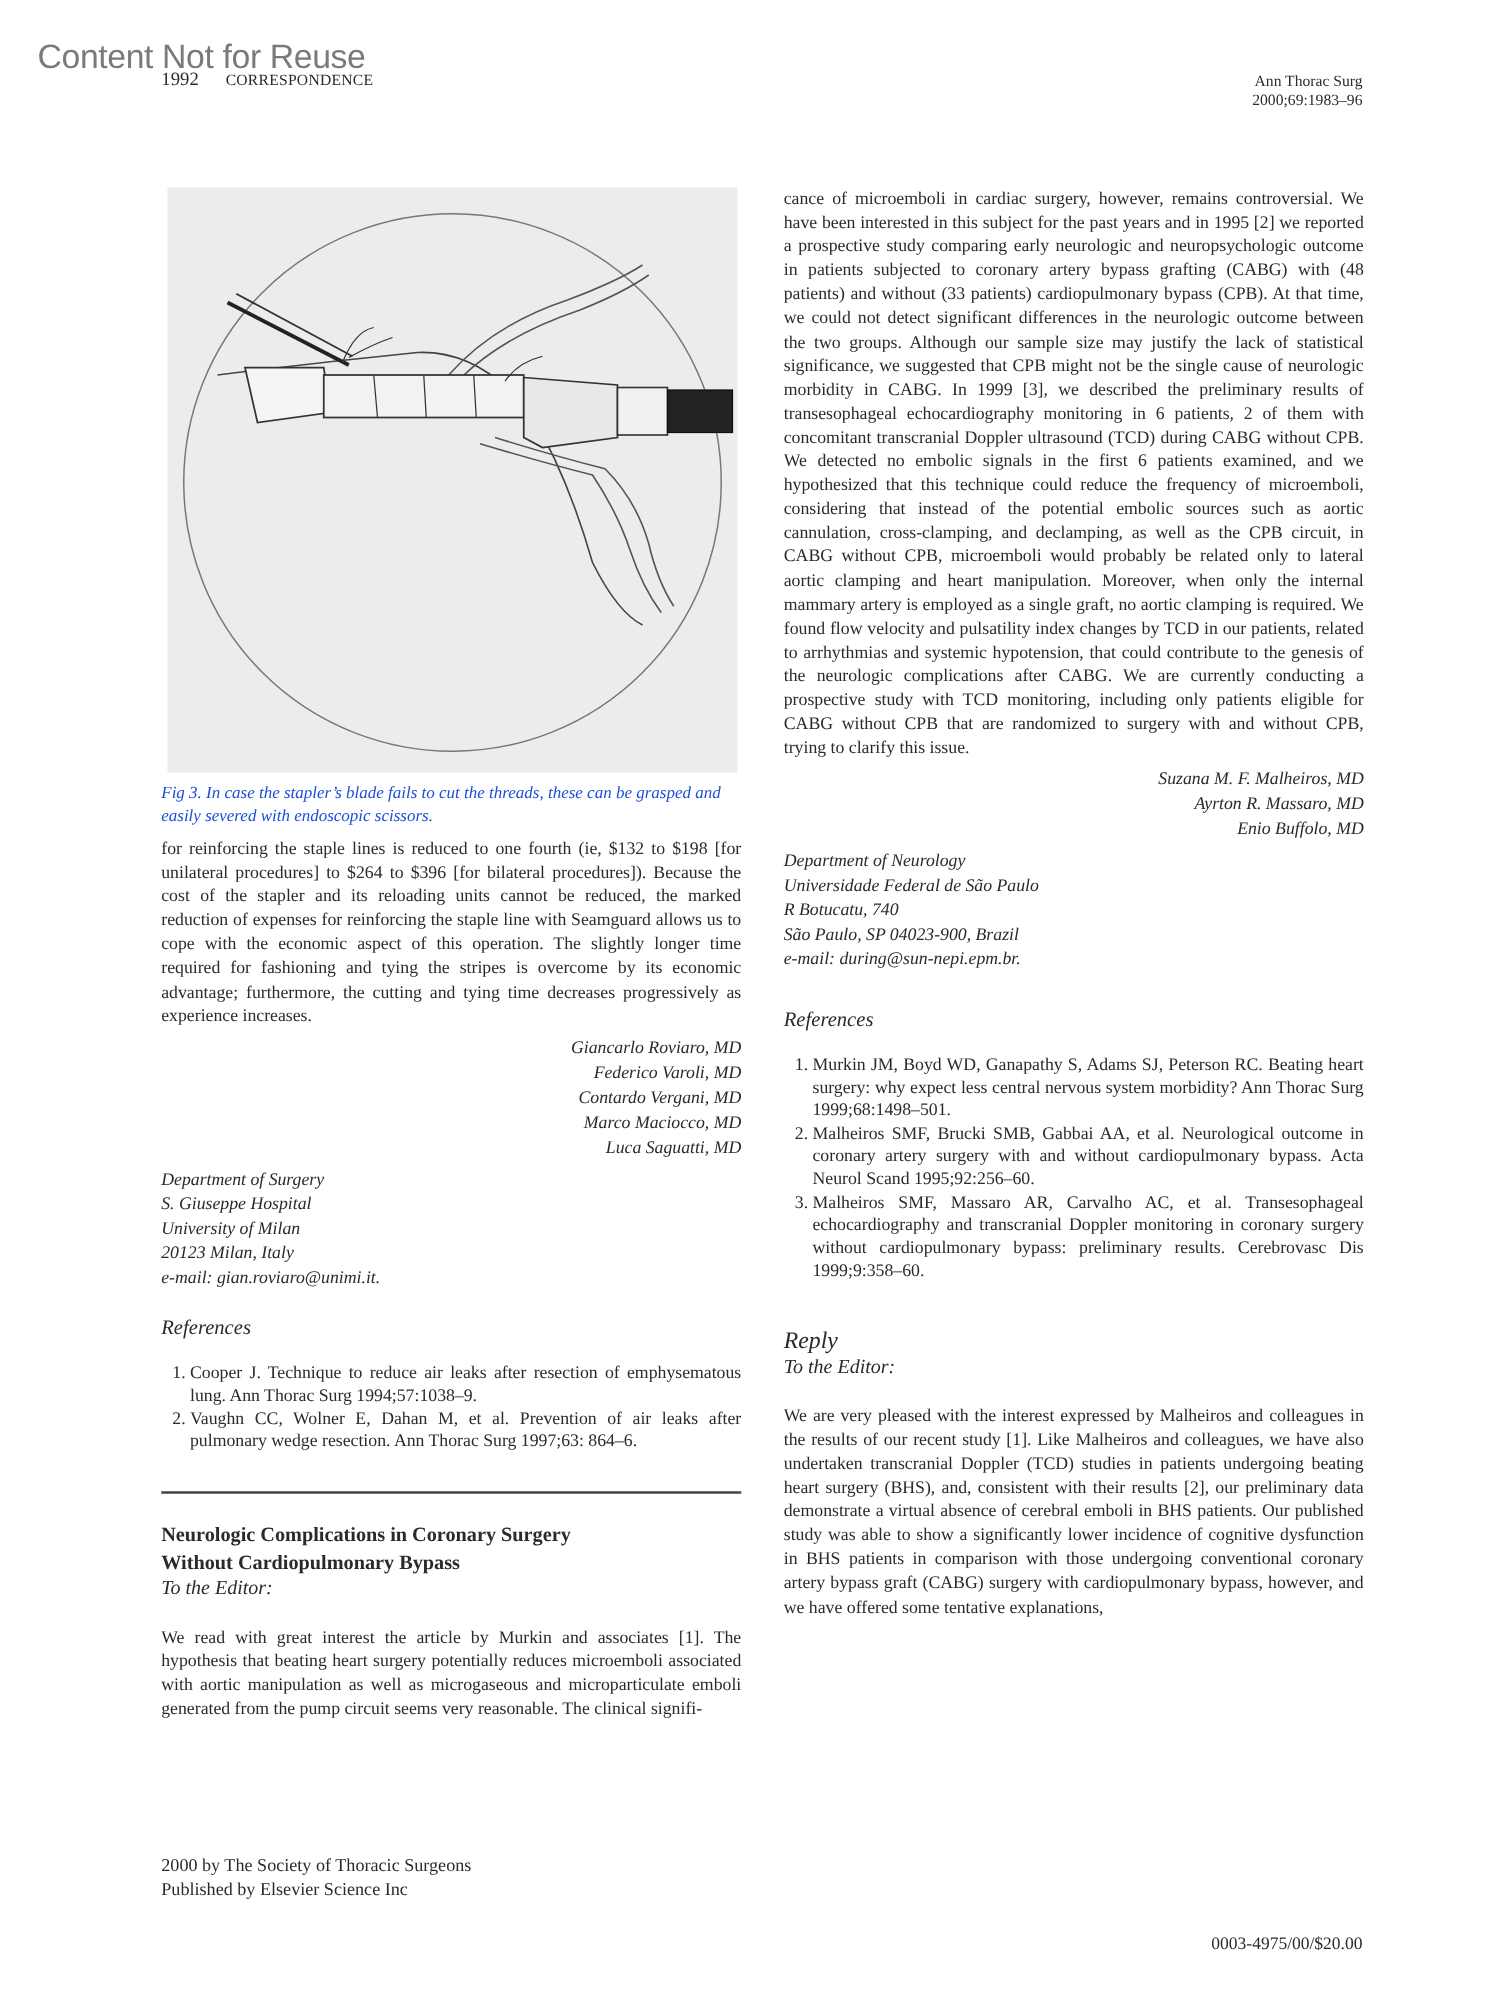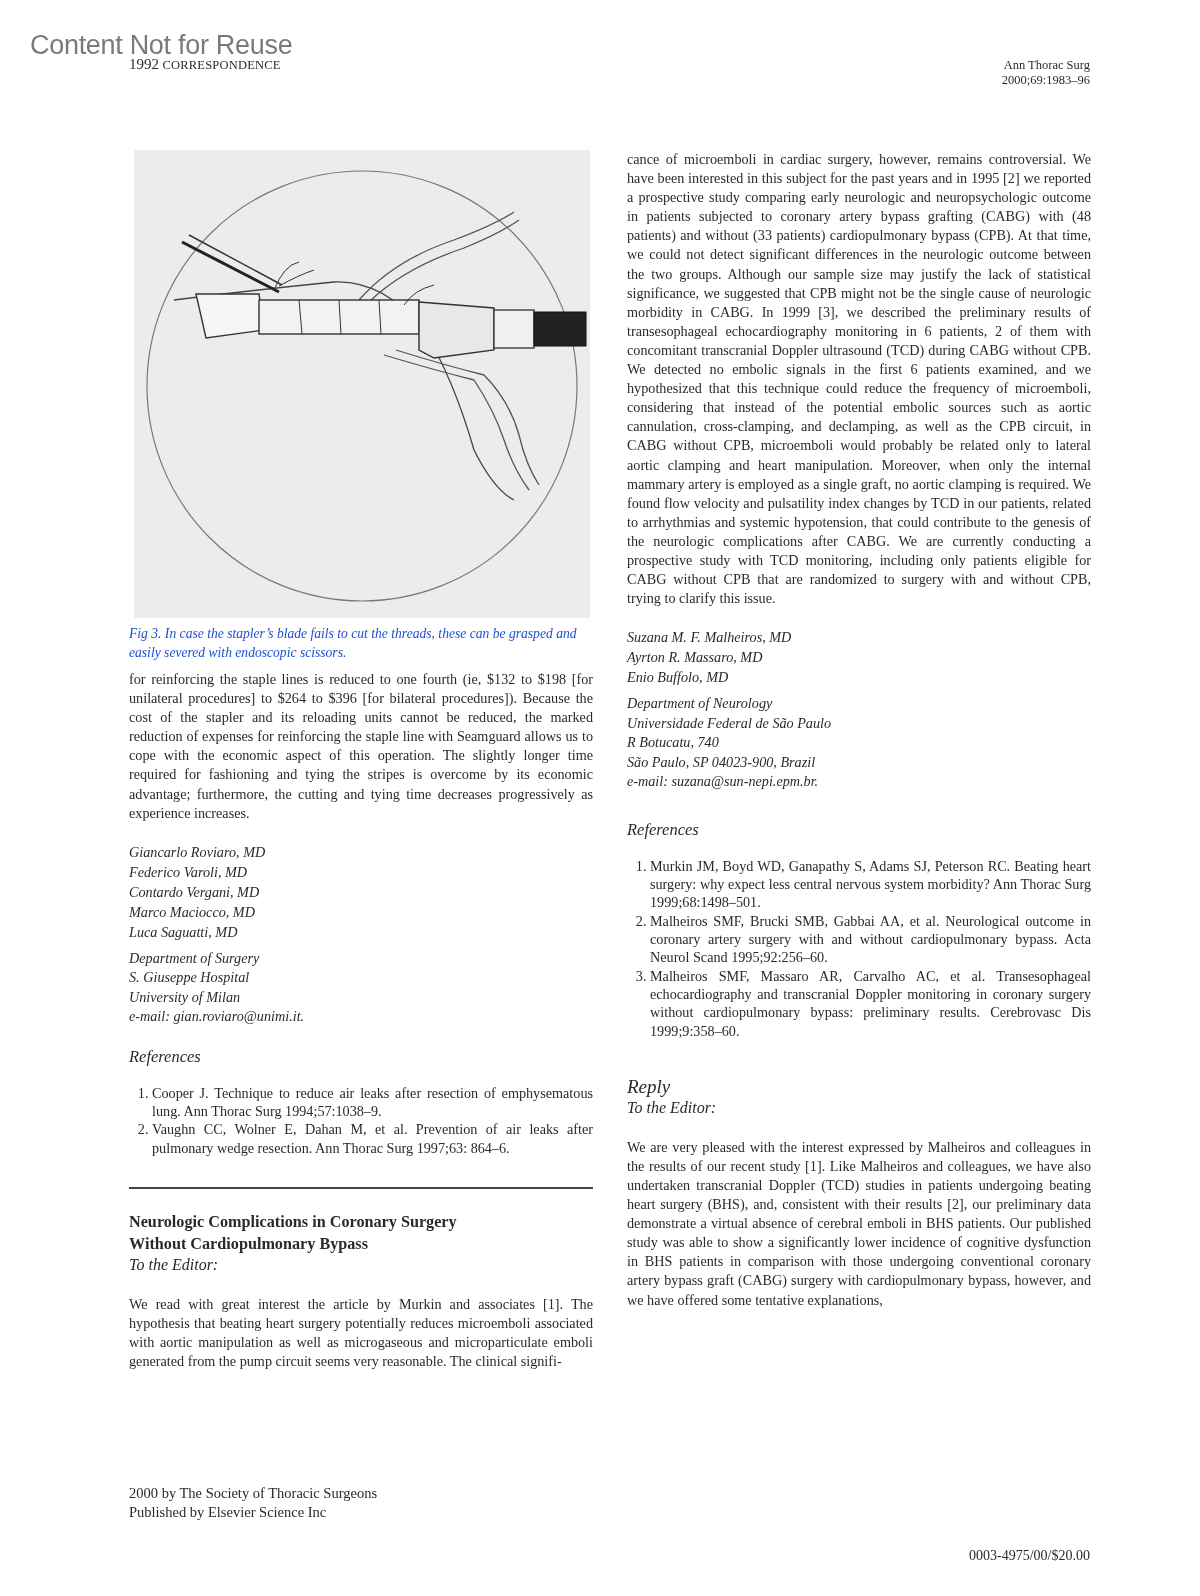--- a/index.html
+++ b/index.html
@@ -8,36 +8,36 @@
     font-family: "Liberation Serif", "DejaVu Serif", serif; color: #2a2a2a;
     overflow: hidden;
   }
   .watermark {
     position: absolute; left: 30px; top: 30px; font-family: "Liberation Sans", "DejaVu Sans", sans-serif;
     font-size: 27px; color: #7a7a7a; letter-spacing: -0.3px; z-index: 2;
   }
   .running-head-left {
     position: absolute; left: 129px; top: 56px; font-size: 14px; z-index: 3;
   }
-  .running-head-left .pg { font-size: 15px; }
+  .running-head-left .pg { font-size: 15px; margin-right: 18px; }
   .running-head-left .sect { font-size: 12.5px; letter-spacing: 0.2px; }
   .running-head-right {
     position: absolute; right: 110px; top: 58px; text-align: right; font-size: 12.5px; line-height: 15px;
   }
   .col { position: absolute; width: 464px; font-size: 14.2px; line-height: 19.1px; text-align: justify; }
   .col-left { left: 129px; top: 150px; }
   .col-right { left: 627px; top: 150px; }
   .figure {
     width: 456px; height: 468px; background: #ececec; position: relative; margin-left: 5px;
   }
   .figure svg { position: absolute; left: 0; top: 0; }
   .caption { font-style: italic; font-size: 13.6px; line-height: 19px; margin-top: 6px; color: #1d4ed8; text-align: left; }
   p { margin: 0; }
   .para { margin-top: 8px; }
-  .sig { font-style: italic; margin-top: 19px; line-height: 20px; text-align: left; }
+  .sig { font-style: italic; margin-top: 5px; line-height: 20px; text-align: right; }
   .sig-block { margin-top: 7px; font-style: italic; line-height: 19.5px; text-align: left; }
   .refs-head { font-style: italic; font-size: 16.5px; margin-top: 20px; margin-bottom: 18px; text-align: left; }
   ol.refs { margin: 0; padding-left: 23px; font-size: 14.2px; line-height: 18.3px; }
   ol.refs li { text-align: justify; padding-left: 0; }
   .rule { border-top: 2px solid #444; margin-top: 30px; }
   .art-title { font-weight: bold; font-size: 16.2px; line-height: 22px; margin-top: 22px; text-align: left; }
   .editor { font-style: italic; font-size: 16px; line-height: 20px; text-align: left; }
   .body-after-title { margin-top: 20px; }
   .reply-head { font-style: italic; font-size: 19px; margin-top: 36px; line-height: 22px; text-align: left; }
   .footer-left { position: absolute; left: 129px; top: 1484px; font-size: 14.5px; line-height: 19px; }
@@ -95,20 +95,21 @@
     <div>Giancarlo Roviaro, MD</div>
     <div>Federico Varoli, MD</div>
     <div>Contardo Vergani, MD</div>
     <div>Marco Maciocco, MD</div>
     <div>Luca Saguatti, MD</div>
   </div>
   <div class="sig-block">
     <div>Department of Surgery</div>
     <div>S. Giuseppe Hospital</div>
     <div>University of Milan</div>
+    <div>20123 Milan, Italy</div>
     <div>e-mail: gian.roviaro@unimi.it.</div>
   </div>
 
   <div class="refs-head">References</div>
   <ol class="refs">
     <li>Cooper J. Technique to reduce air leaks after resection of emphysematous lung. Ann Thorac Surg 1994;57:1038–9.</li>
     <li>Vaughn CC, Wolner E, Dahan M, et al. Prevention of air leaks after pulmonary wedge resection. Ann Thorac Surg 1997;63: 864–6.</li>
   </ol>
 
   <div class="rule"></div>
@@ -127,21 +128,21 @@
   <div class="sig">
     <div>Suzana M. F. Malheiros, MD</div>
     <div>Ayrton R. Massaro, MD</div>
     <div>Enio Buffolo, MD</div>
   </div>
   <div class="sig-block">
     <div>Department of Neurology</div>
     <div>Universidade Federal de São Paulo</div>
     <div>R Botucatu, 740</div>
     <div>São Paulo, SP 04023-900, Brazil</div>
-    <div>e-mail: suzana@sun-nepi.epm.br.</div>
+    <div>e-mail: during@sun-nepi.epm.br.</div>
   </div>
 
   <div class="refs-head" style="margin-top:28px;">References</div>
   <ol class="refs">
     <li>Murkin JM, Boyd WD, Ganapathy S, Adams SJ, Peterson RC. Beating heart surgery: why expect less central nervous system morbidity? Ann Thorac Surg 1999;68:1498–501.</li>
     <li>Malheiros SMF, Brucki SMB, Gabbai AA, et al. Neurological outcome in coronary artery surgery with and without cardiopulmonary bypass. Acta Neurol Scand 1995;92:256–60.</li>
     <li>Malheiros SMF, Massaro AR, Carvalho AC, et al. Transesophageal echocardiography and transcranial Doppler monitoring in coronary surgery without cardiopulmonary bypass: preliminary results. Cerebrovasc Dis 1999;9:358–60.</li>
   </ol>
 
   <div class="reply-head">Reply</div>

